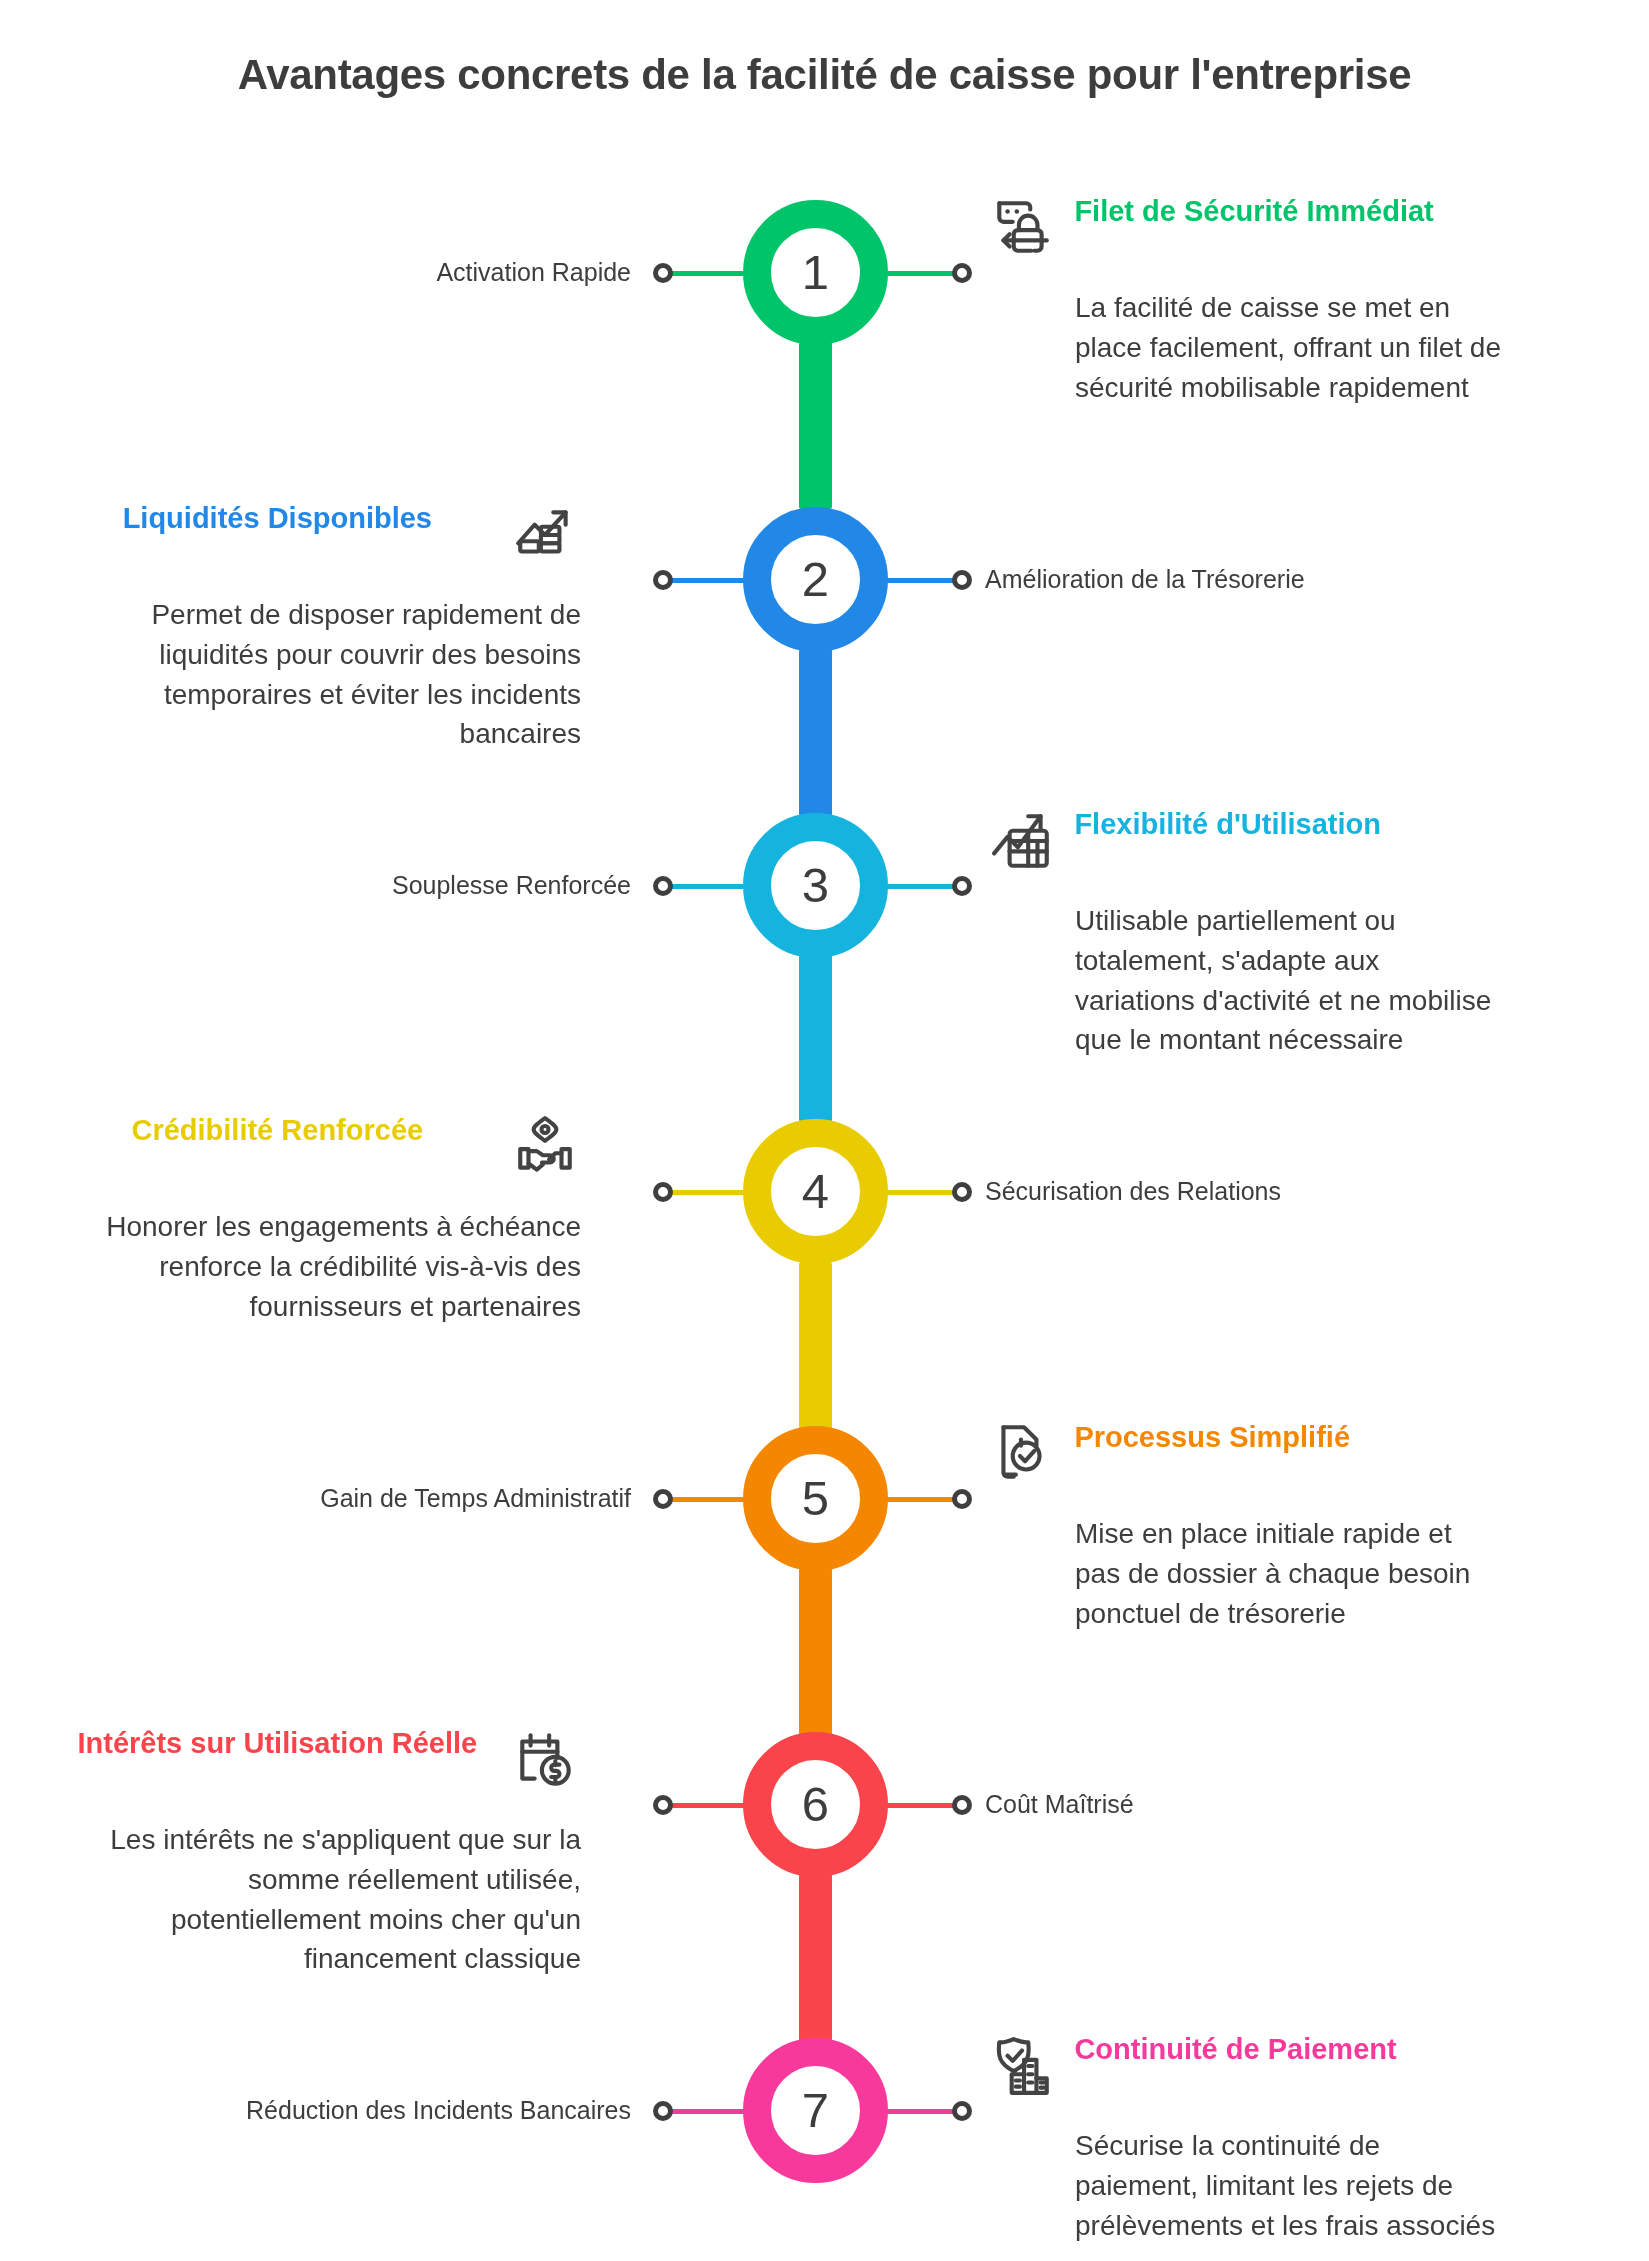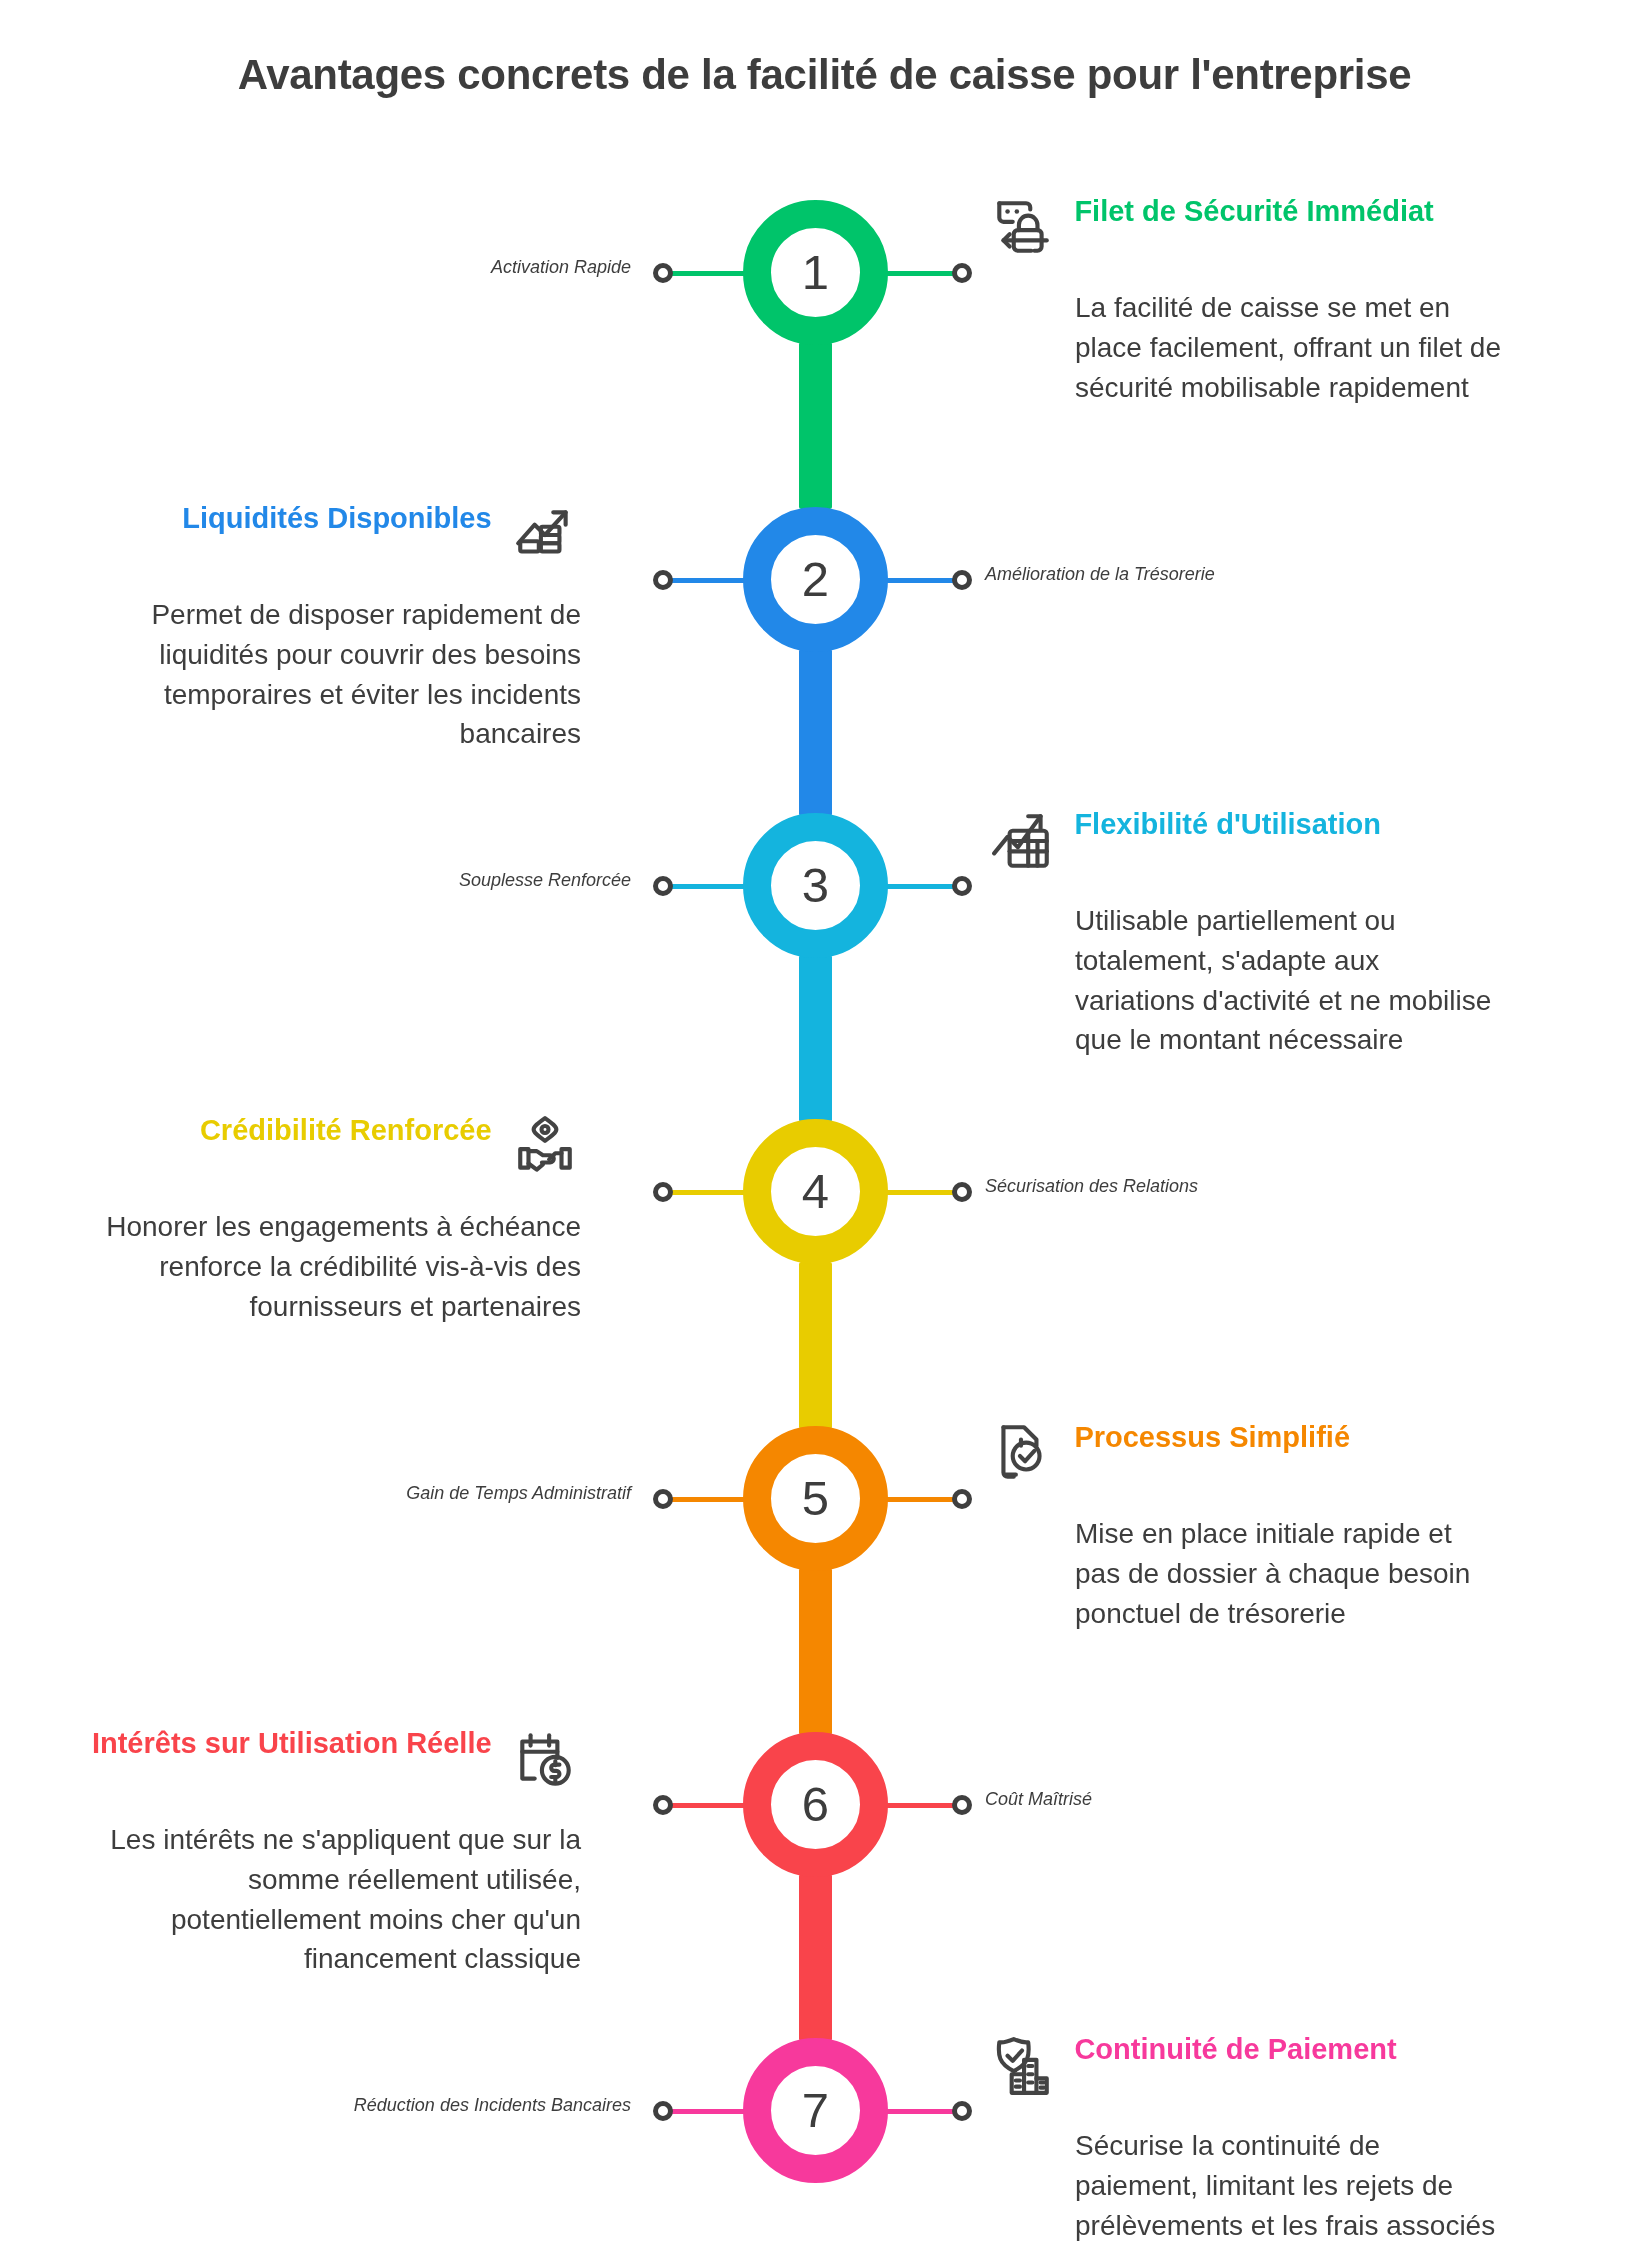--- a/index.html
+++ b/index.html
@@ -116,21 +116,21 @@
     width: 518px;
     text-align: right;
   }
 
   .panel-head {
     display: flex;
     align-items: flex-start;
     gap: 16.4px;
     min-height: 83px;
   }
-  .panel.left .panel-head { flex-direction: row-reverse; }
+  .panel.left .panel-head { flex-direction: row-reverse; text-align: center; }
 
   .panel-icon {
     flex: 0 0 auto;
     width: 73px;
     height: 73px;
     display: flex;
     align-items: flex-start;
     justify-content: center;
     padding-top: 3.8px;
   }
@@ -151,25 +151,24 @@
     color: #3d3d3d;
     font-weight: 400;
   }
   .panel.right .panel-desc { padding-left: 90px; }
   .panel.left  .panel-desc { padding-right: 0px; }
 
   
   .caption {
     position: absolute;
     top: -17px;
-    font-size: 18px;
+    font-size: 25px;
     color: #3d3d3d;
     line-height: 1.3;
     white-space: nowrap;
-    font-style: italic;
   }
   .caption.left  { right: 1018px; text-align: right; }
   .caption.right { left: 985px;  text-align: left; }
 </style>
 </head>
 <body>
 
 <div id="page">
 
   <h1 id="page-title">Avantages concrets de la facilité de caisse pour l'entreprise</h1>

